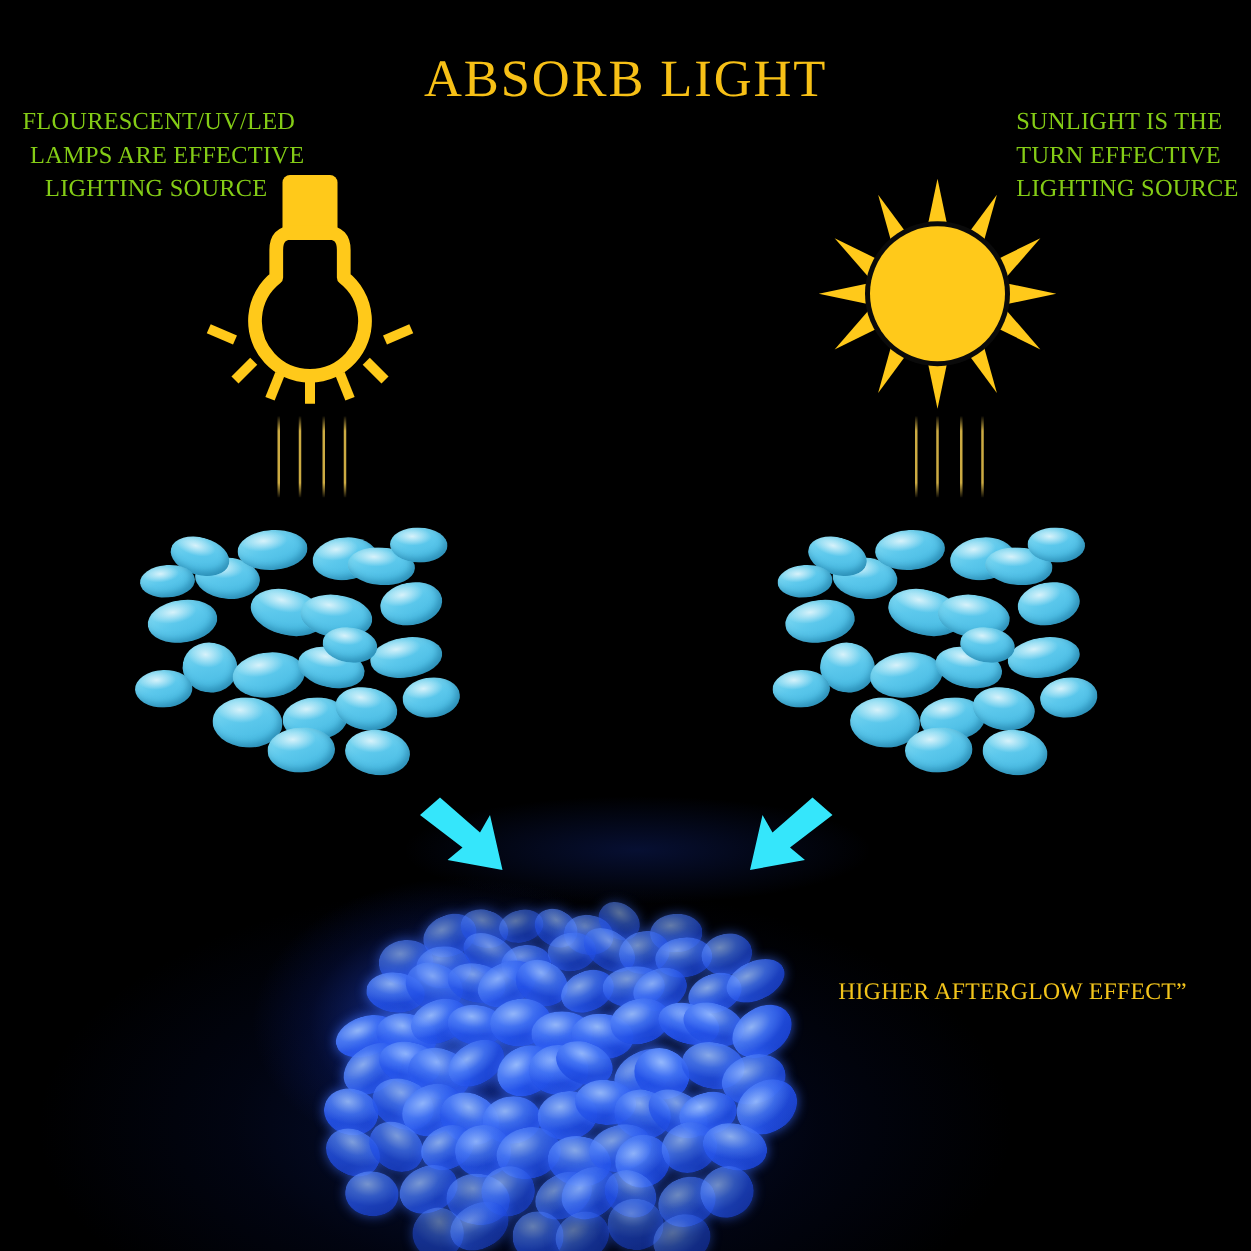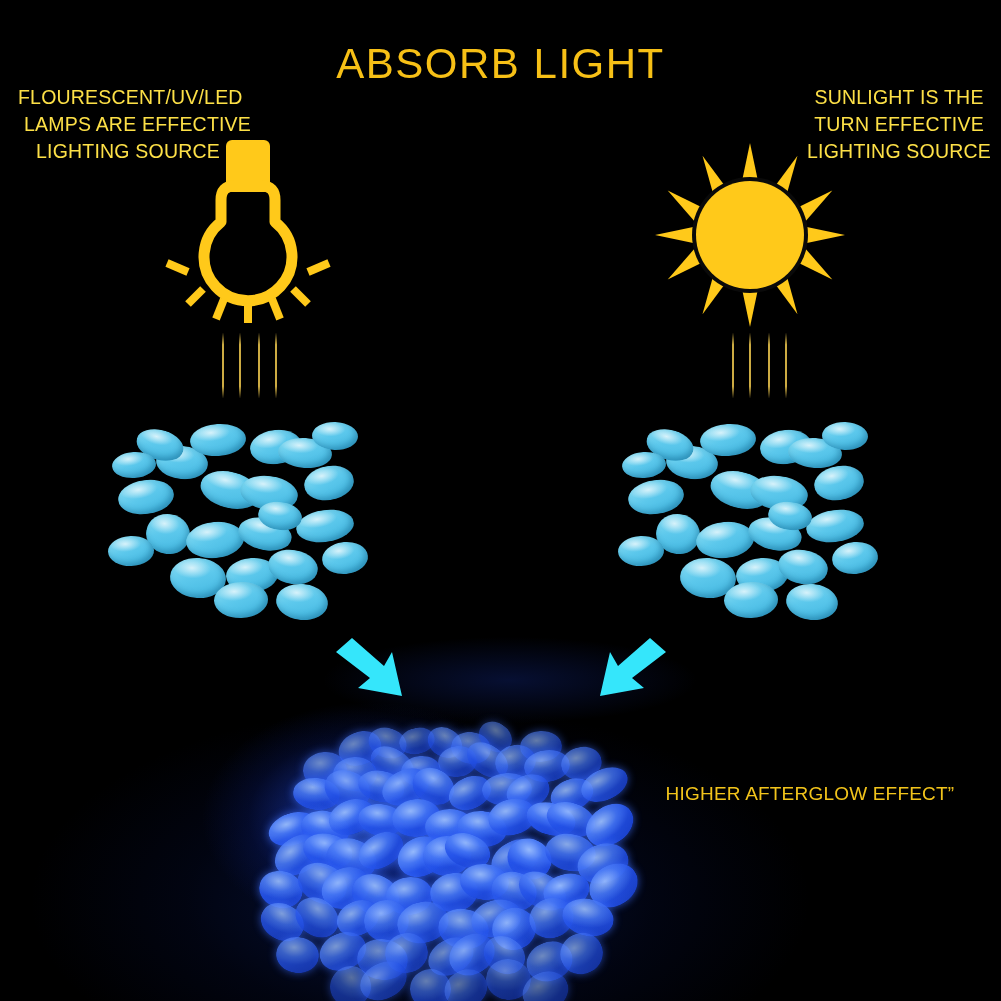--- a/index.html
+++ b/index.html
@@ -6,21 +6,21 @@
     margin: 0;
     padding: 0;
     background: #000;
   }
   #poster {
     position: relative;
     width: 1001px;
     height: 1001px;
     background: #000000;
     overflow: hidden;
-    font-family: Liberation Sans, sans-serif;
+    font-family: Liberation Serif, serif;
   }
 
   
   .ambient-wash {
     position: absolute;
     left: 0;
     top: 600px;
     width: 1001px;
     height: 401px;
     background: radial-gradient(ellipse 520px 260px at 420px 300px,
@@ -47,30 +47,30 @@
     width: 1001px;
     text-align: center;
     color: #F7C016;
     font-size: 42px;
     letter-spacing: 1.5px;
     font-weight: 400;
     white-space: nowrap;
   }
   .caption {
     position: absolute;
-    color: #fde047;
+    color: #84cc16;
     font-size: 19.5px;
     line-height: 27px;
     letter-spacing: 0.2px;
     white-space: nowrap;
   }
   .caption-left  { left: 18px;  top: 84px;  text-align: left; }
   .caption-left .ln:nth-child(2) { padding-left: 6px; }
   .caption-left .ln:nth-child(3) { padding-left: 18px; }
-  .caption-right { right: 10px; top: 84px;  text-align: center; }
+  .caption-right { right: 10px; top: 84px;  text-align: left; }
 
   .mid-text {
     position: absolute;
     left: 0; top: 588px;
     width: 1001px;
     text-align: center;
     color: #F2C41B;
     font-size: 19px;
     line-height: 31px;
     letter-spacing: 0.3px;

